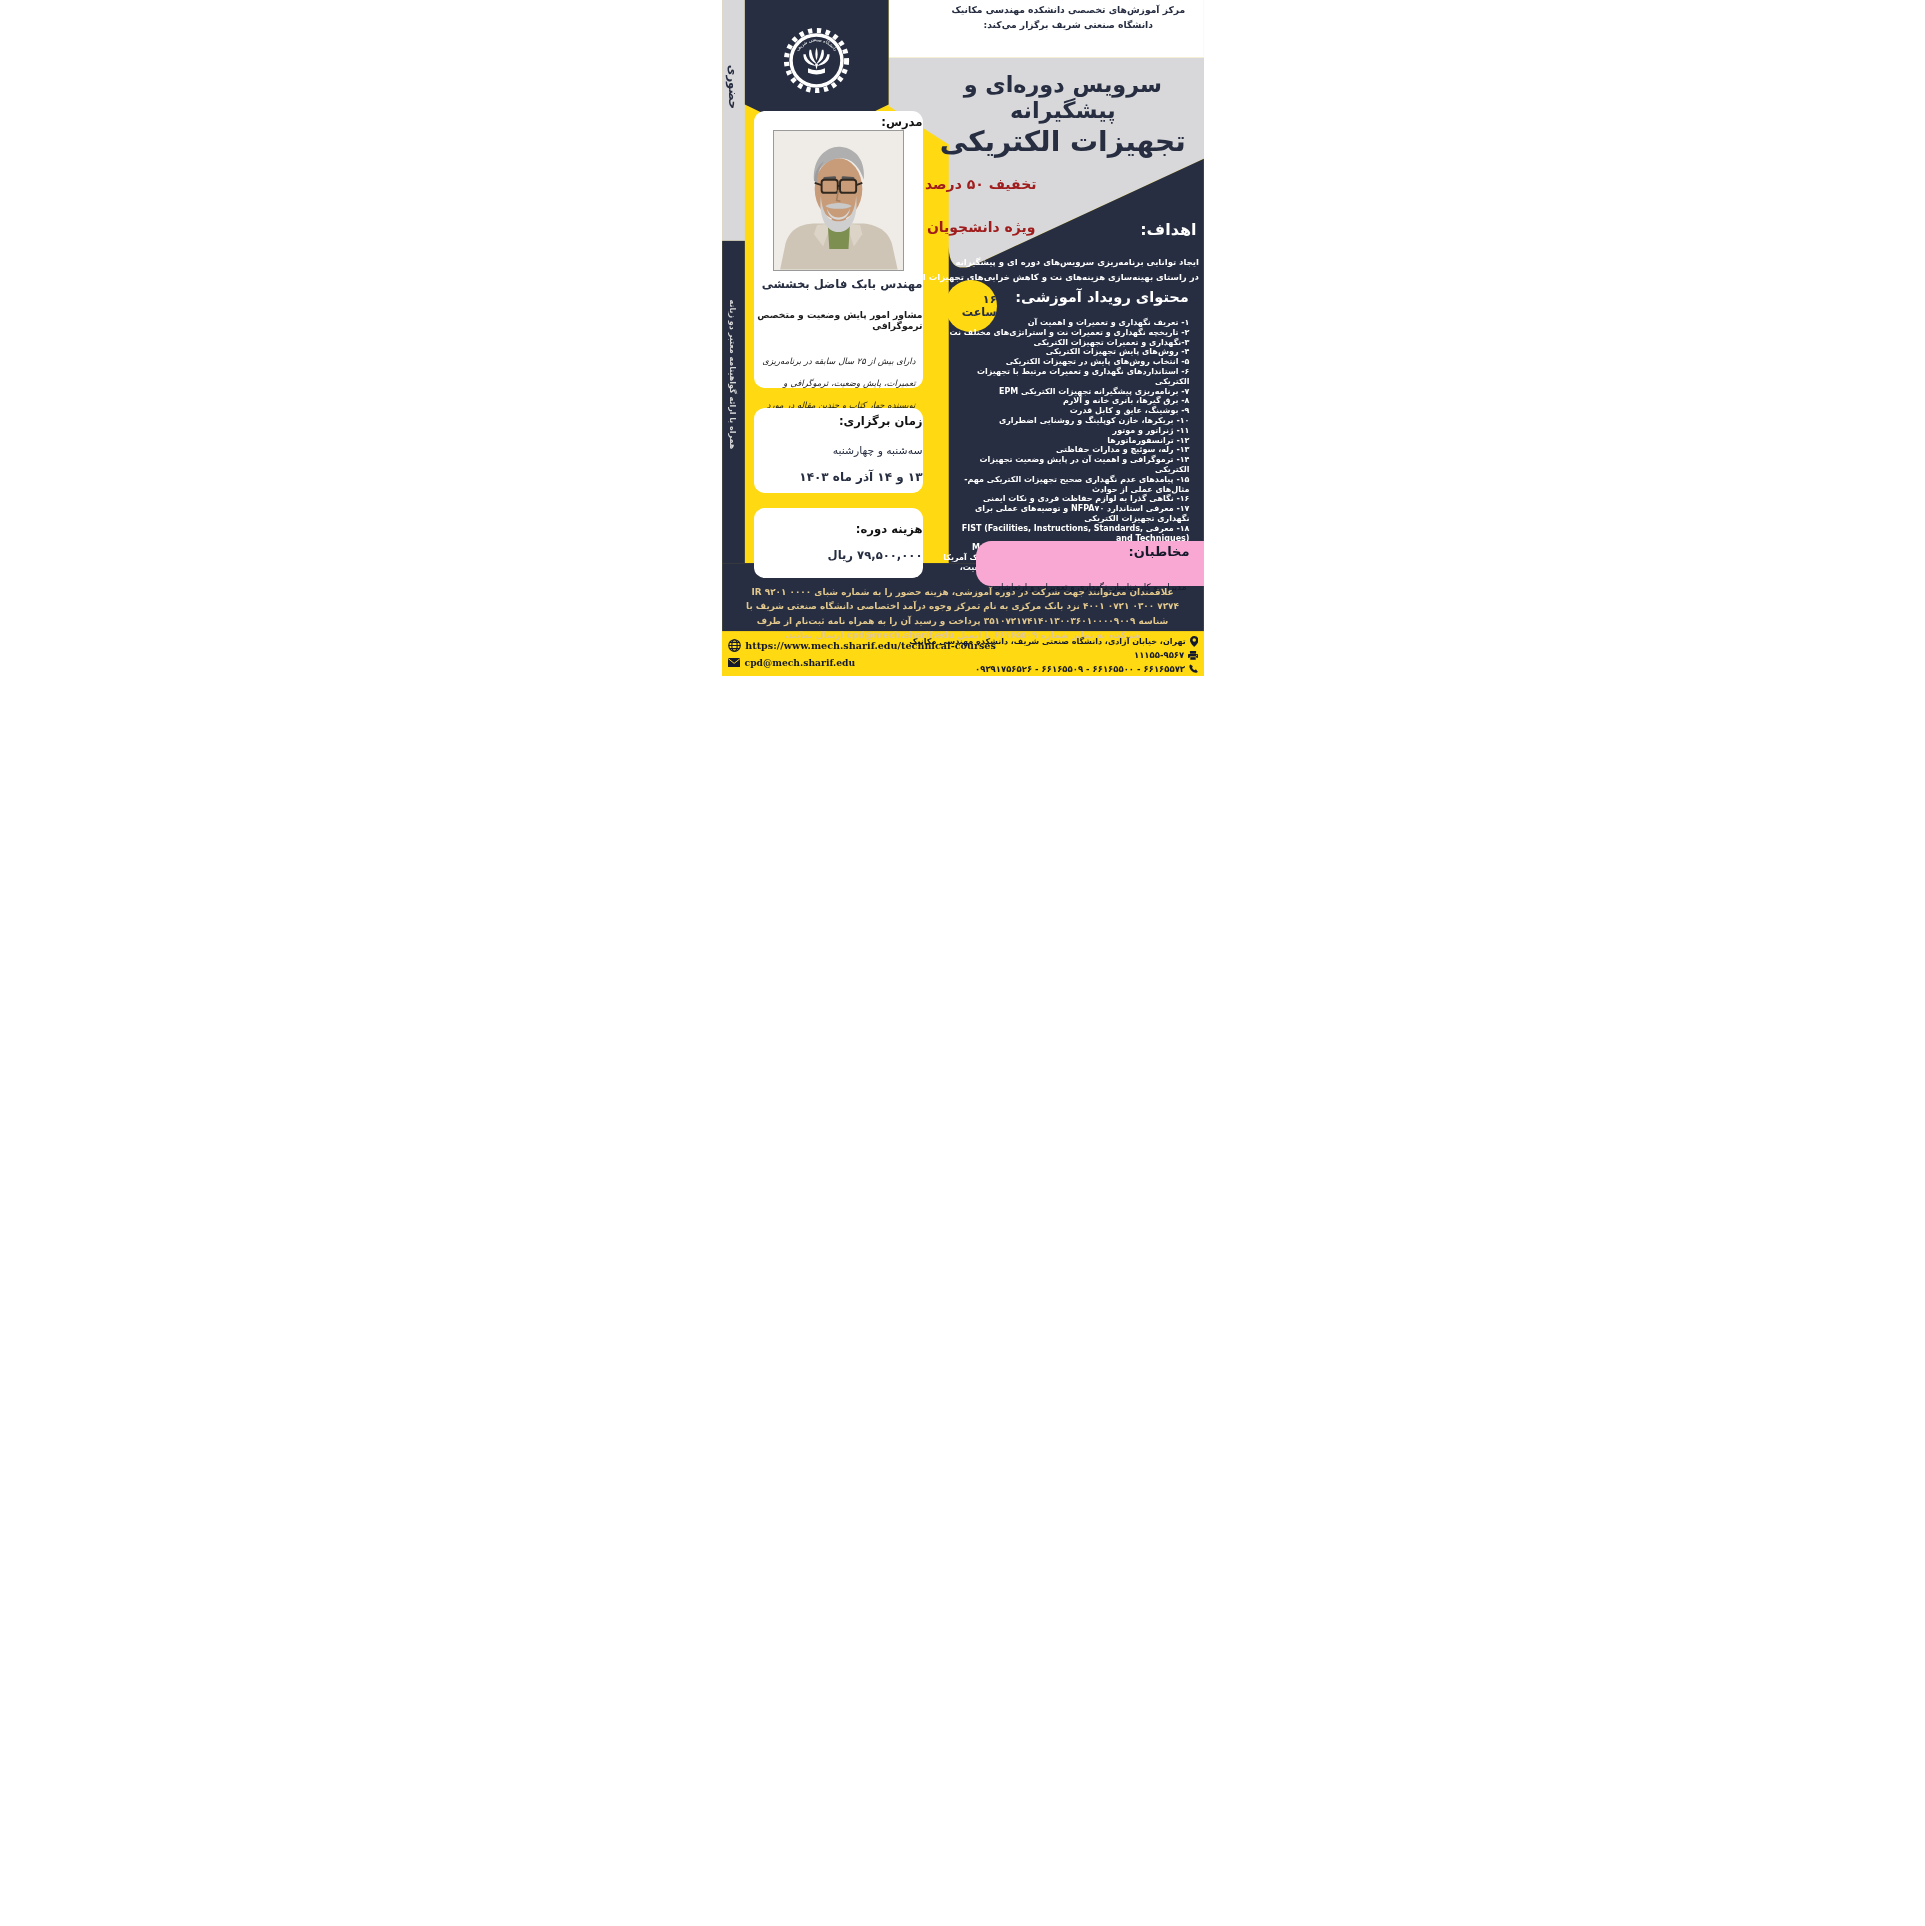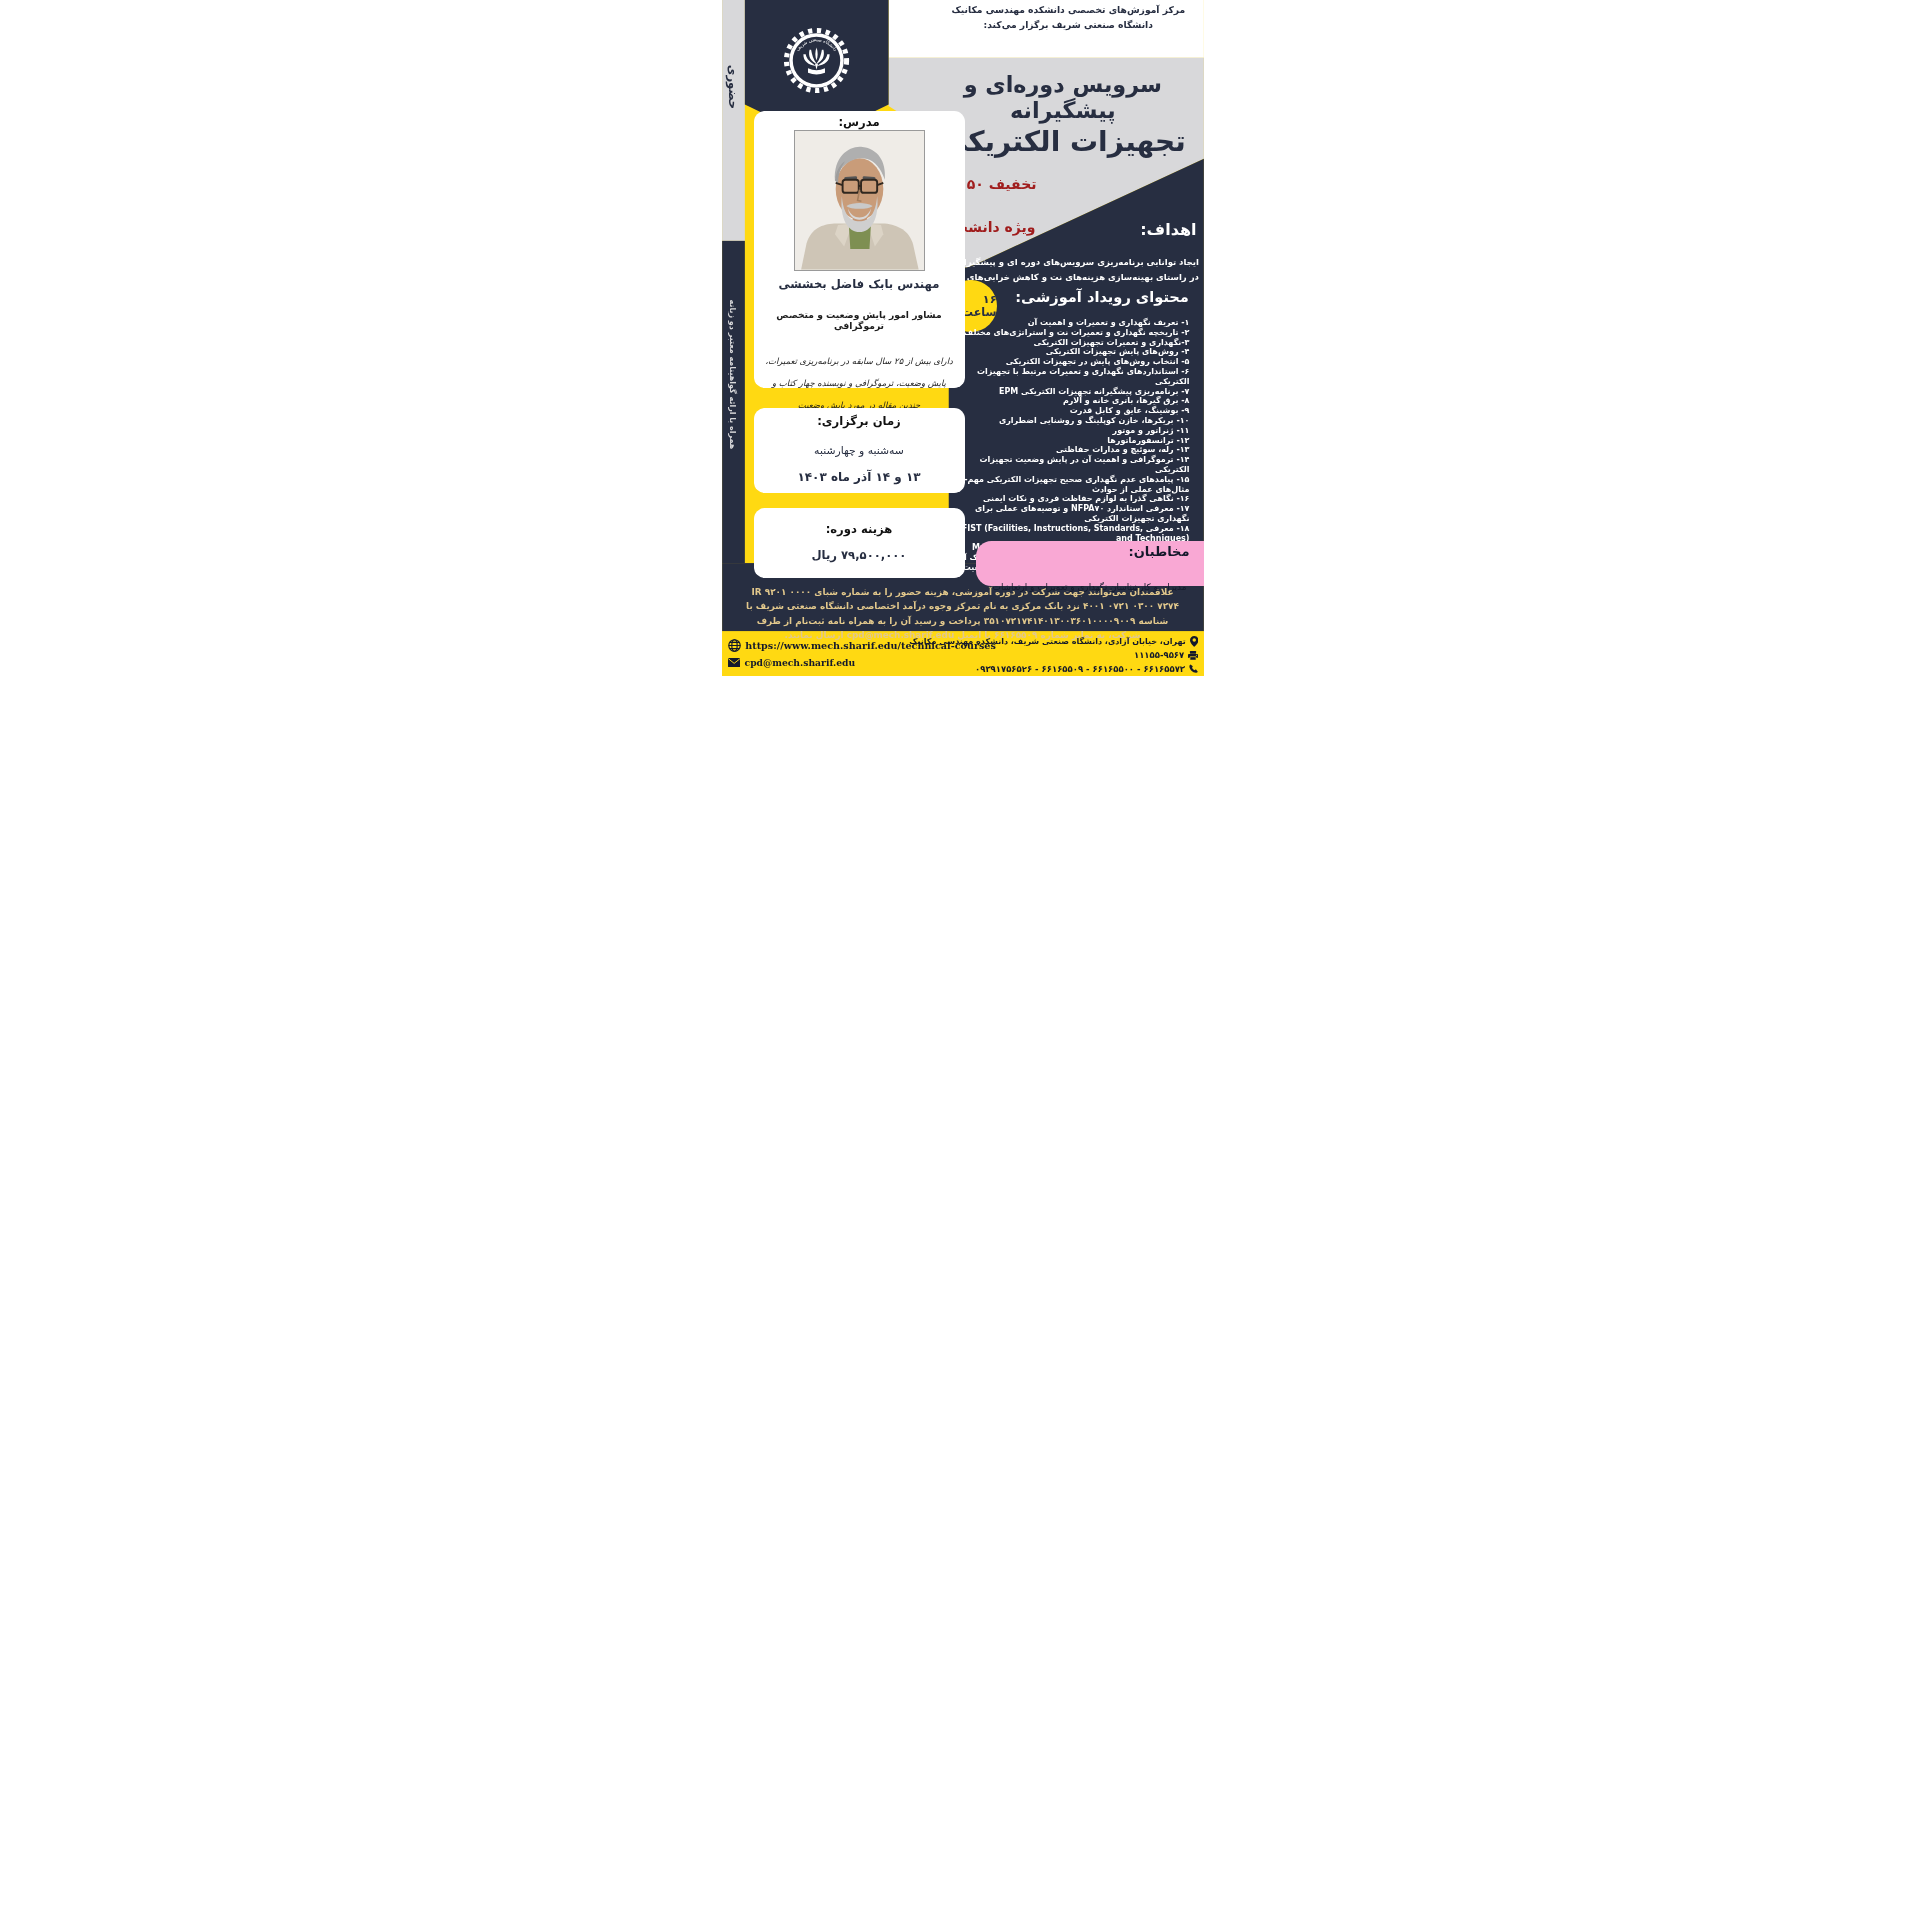--- a/index.html
+++ b/index.html
@@ -33,22 +33,22 @@
   .content-head{right:14.6px;top:288px;font-weight:bold;font-size:14.6px;}
   .content-list{right:14px;top:318px;width:247px;text-align:right;font-size:8px;line-height:9.8px;font-weight:bold;color:#fff;}
 
   .badge-circle{
     left:223px;top:280px;width:52px;height:52px;border-radius:50%;
     background:#FFD912;display:flex;align-items:center;justify-content:center;
     font-weight:bold;font-size:11.2px;color:#272E41;
   }
 
   .card{
-    position:absolute;left:32px;width:211px;background:#ffffff;border-radius:10.8px;
-    text-align:center;color:#1b1b1b;
+    position:absolute;left:32px;width:169px;background:#ffffff;border-radius:10.8px;
+    text-align:right;color:#1b1b1b;
   }
   .card-h{font-weight:bold;font-size:11.6px;color:#111;}
   .photo-frame{width:129px;height:139px;margin:0.8px auto 0;background:#EFECE7;border:0.4px solid #9a9a9a;}
   .inst-name{font-weight:bold;font-size:11.6px;color:#272E41;margin-top:6.2px;}
   .inst-role{font-weight:bold;font-size:9.2px;color:#1c1c1c;margin-top:18.5px;}
   .inst-bio{font-size:8.5px;line-height:22px;margin:18.5px 7px 0;color:#1b1b1b;font-style:italic;}
 
   .audience{
     left:254px;right:0;top:541px;height:45px;background:#f9a8d4;
     border-radius:15.4px 0 0 15.4px;color:#14192B;

